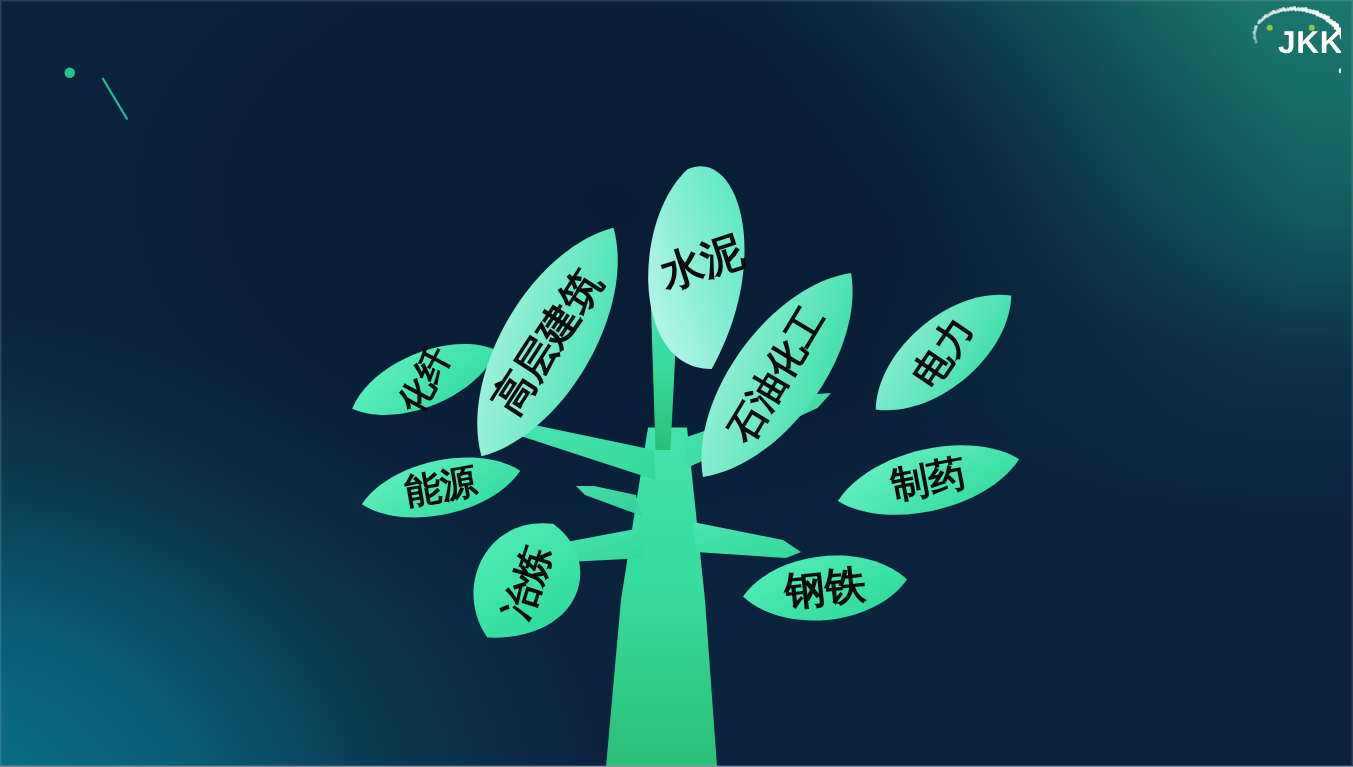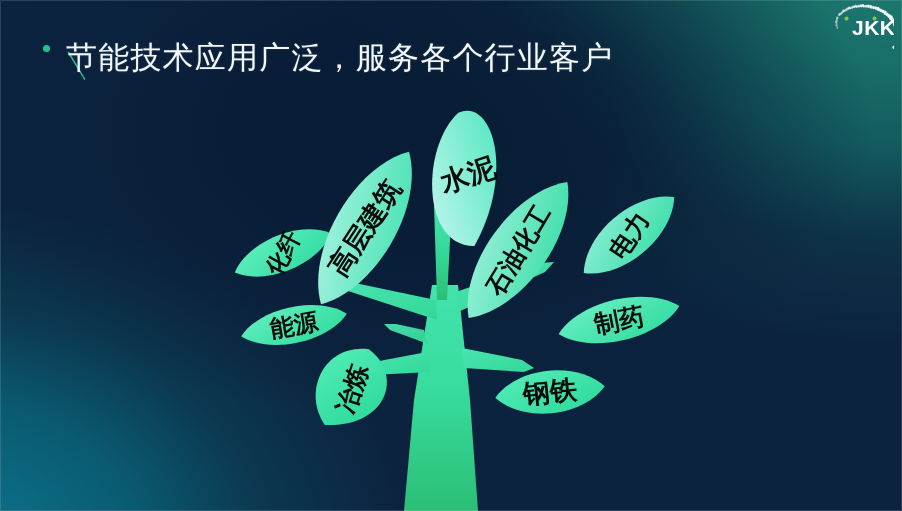--- a/index.html
+++ b/index.html
@@ -239,21 +239,20 @@
           <stop offset="0%" stop-color="#1fc08c"></stop>
           <stop offset="40%" stop-color="#27b9a6"></stop>
           <stop offset="75%" stop-color="#2a8fb4" stop-opacity="0.75"></stop>
           <stop offset="100%" stop-color="#2a6fb4" stop-opacity="0.05"></stop>
         </linearGradient>
       </defs>
       <line x1="6" y1="13" x2="24" y2="43" stroke="#21bf90" stroke-width="1.6"></line>
       <line x1="24" y1="43" x2="520" y2="43" stroke="url(#ulGrad)" stroke-width="1.8"></line>
     </svg>
     <span class="title-dot"></span>
-    <div class="title-text">节能技术应用广泛，服务各个行业客户</div>
   </div>
 
   <div class="logo">
     <svg width="86" height="56" viewBox="0 0 86 56" xmlns="http://www.w3.org/2000/svg">
       <g id="swirl-dots" fill="#ffffff">
           <circle cx="29.19" cy="26.25" r="0.75" fill="#ffffff" opacity="0.43"></circle>
           <circle cx="27.96" cy="23.05" r="0.83" fill="#ffffff" opacity="0.47"></circle>
           <circle cx="27.86" cy="19.42" r="0.92" fill="#ffffff" opacity="0.52"></circle>
           <circle cx="29.08" cy="15.60" r="1.00" fill="#ffffff" opacity="0.56"></circle>
           <circle cx="31.71" cy="11.86" r="1.08" fill="#ffffff" opacity="0.60"></circle>

